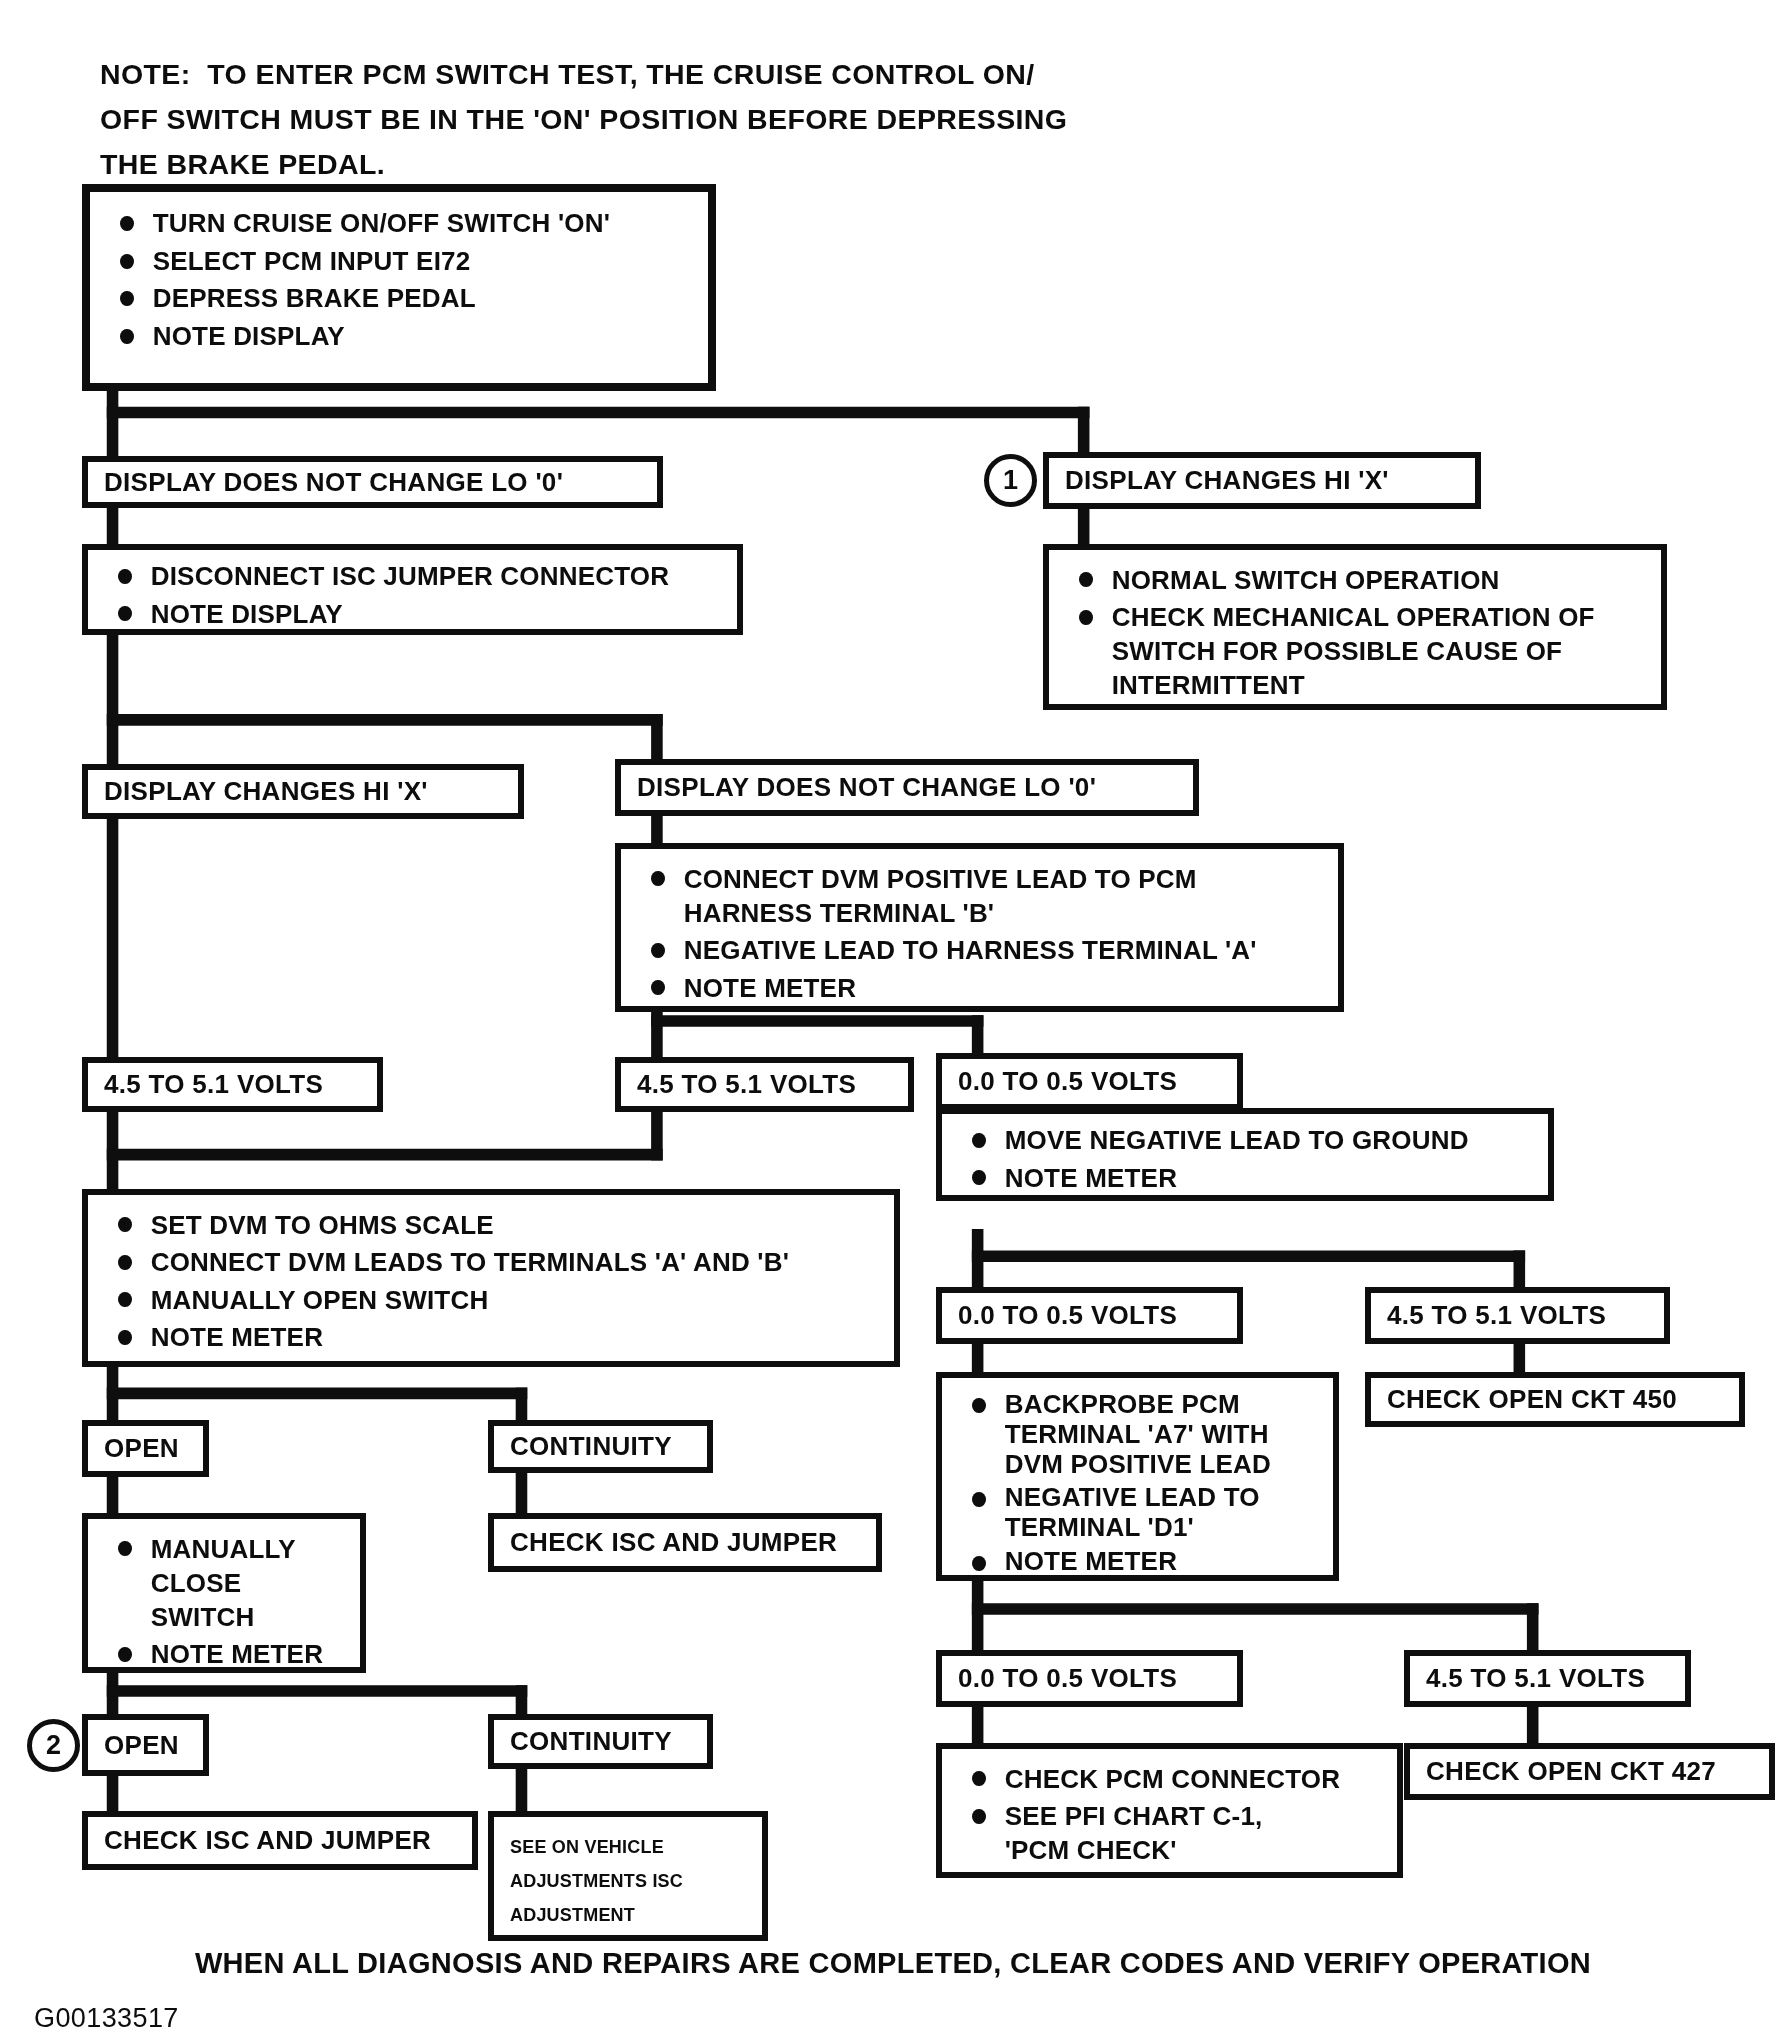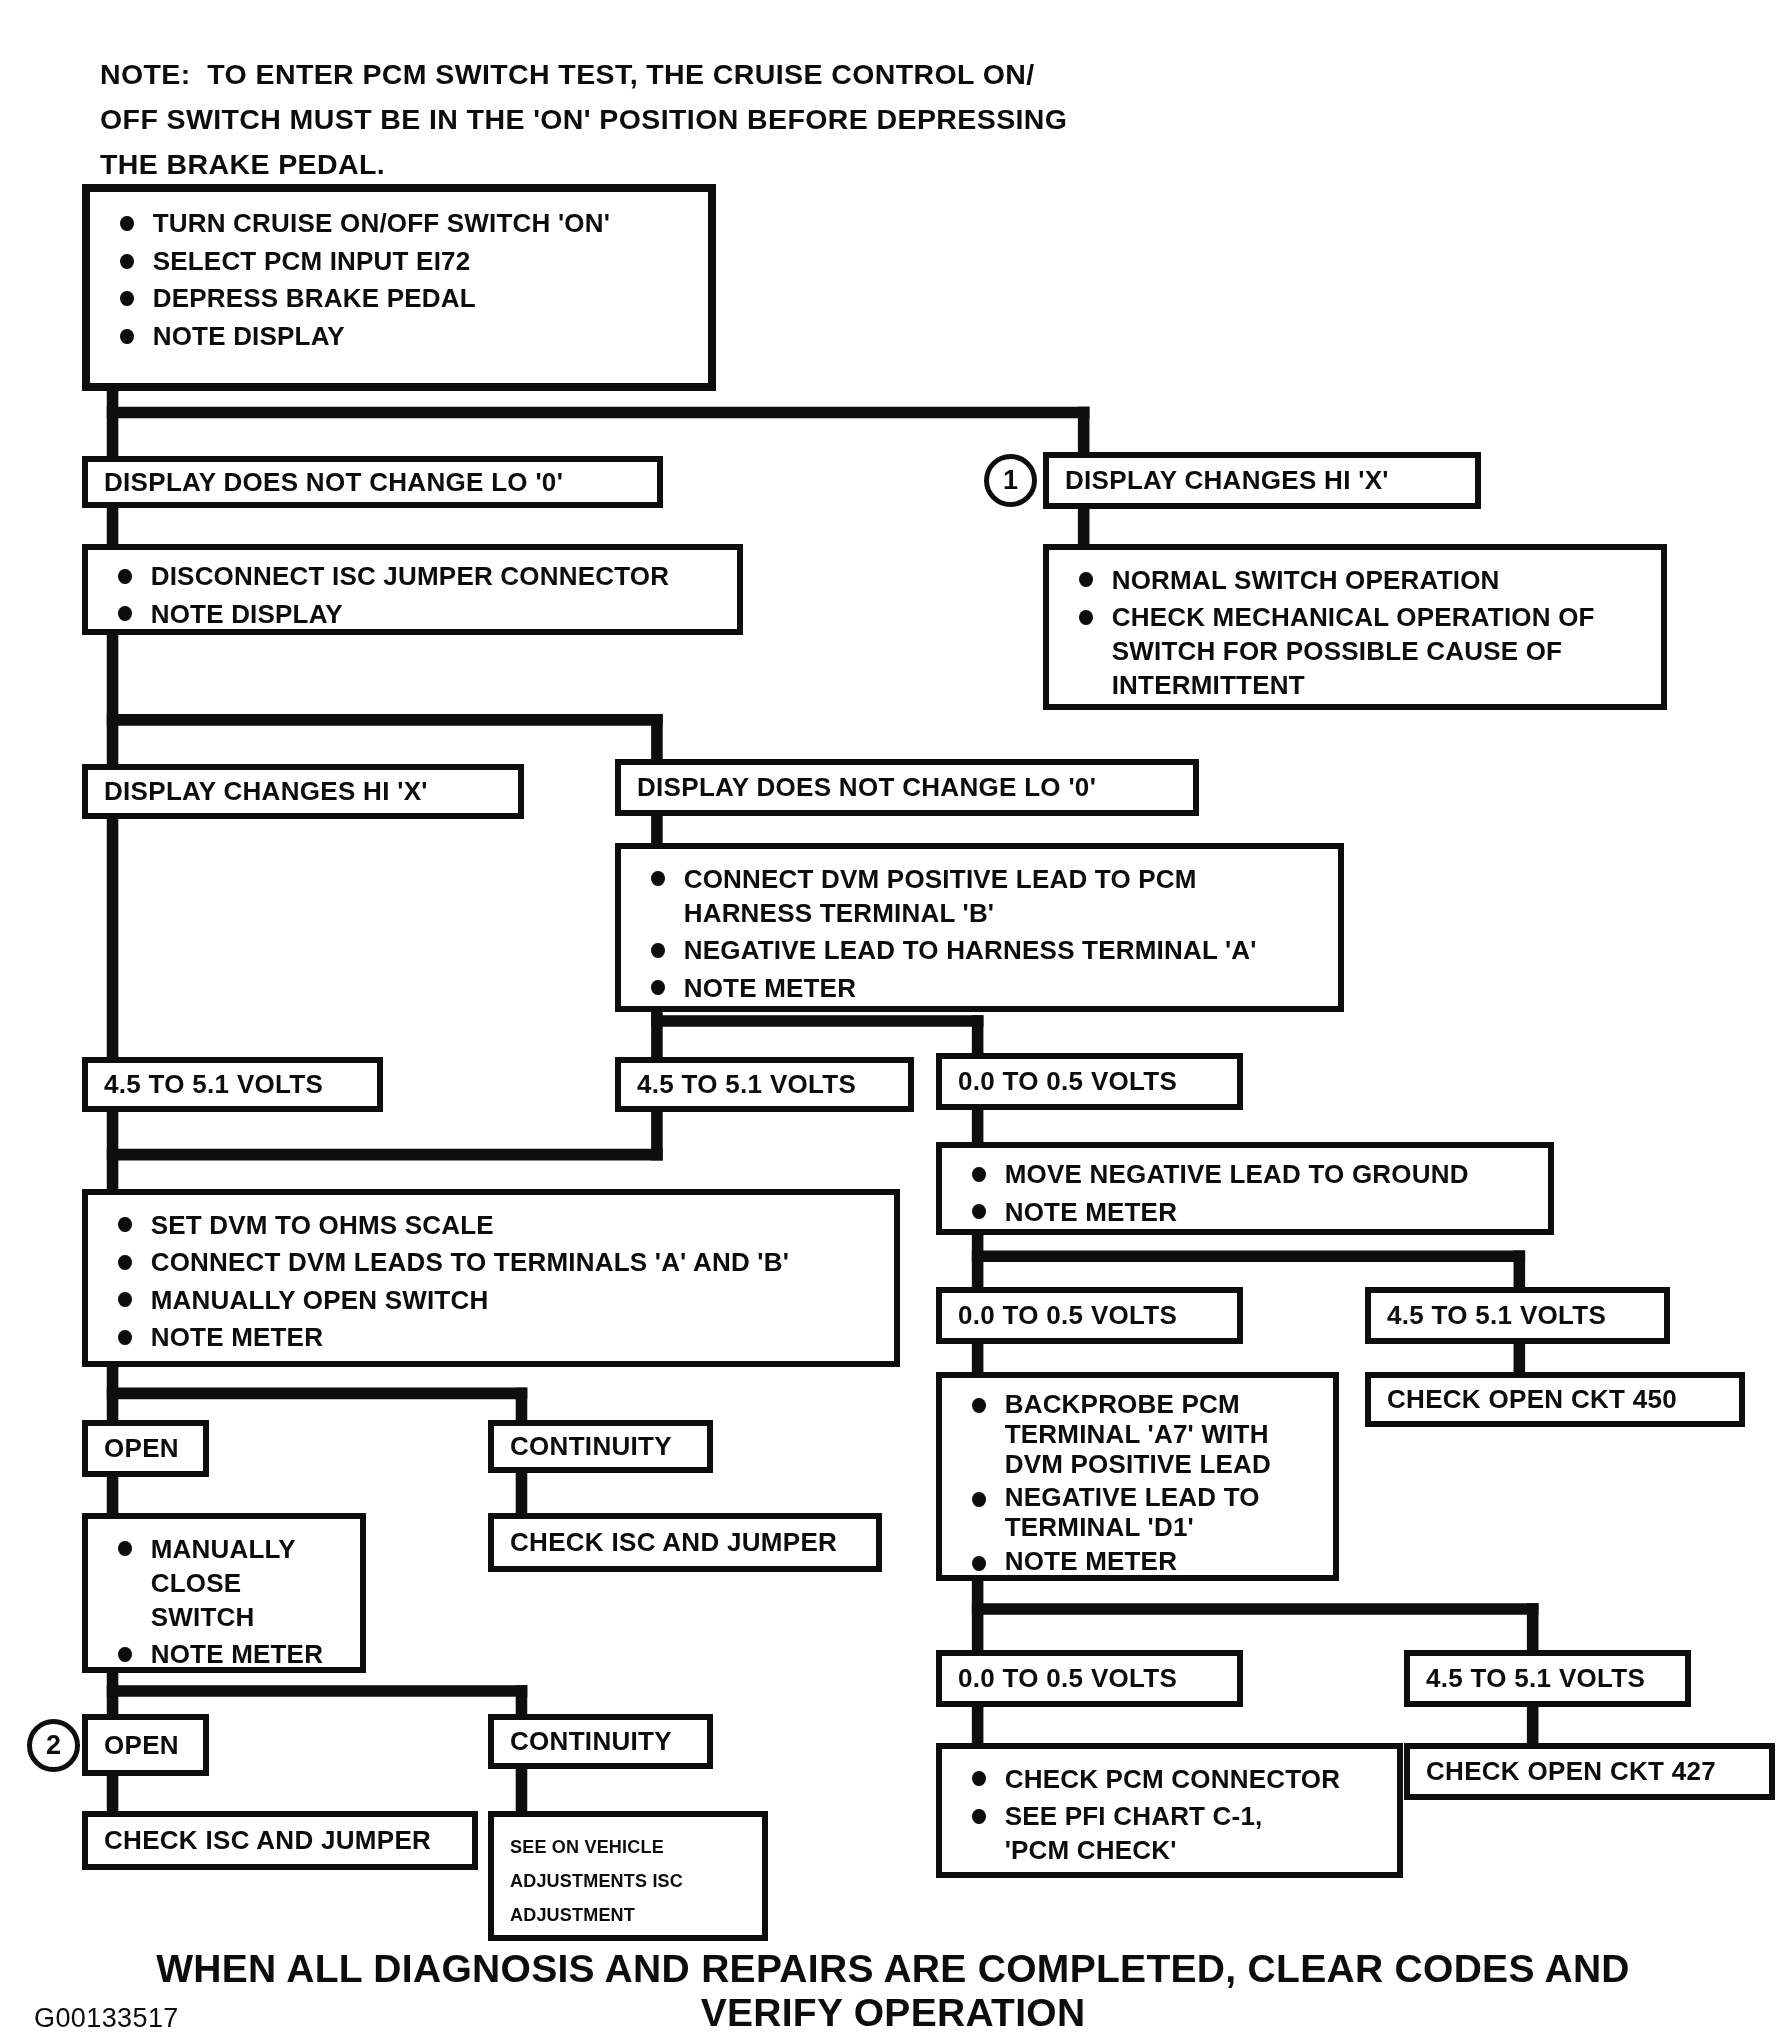--- a/index.html
+++ b/index.html
@@ -14,21 +14,21 @@
          font-size:26px;font-weight:700;letter-spacing:0.2px;line-height:34px;}
   .brow{display:flex;align-items:flex-start;}
   .dot{flex:0 0 auto;width:13.4px;height:15px;border-radius:50%;background:#0d0d0d;margin:9.8px 0 0 5.3px;}
   .btxt{margin-left:19px;}
   .callout{position:absolute;z-index:3;width:53px;height:53px;border:5.3px solid #0e0e0e;border-radius:50%;
            background:#fff;display:flex;align-items:center;justify-content:center;
            font-size:27px;font-weight:700;box-sizing:border-box;}
   .note{position:absolute;left:100px;top:52px;z-index:2;font-size:28.5px;font-weight:700;
         letter-spacing:0.4px;line-height:45px;}
   .footer{position:absolute;left:134px;top:1947px;width:1518px;z-index:2;text-align:center;
-          font-size:39px;font-weight:700;letter-spacing:0.3px;}
+          font-size:29px;font-weight:700;letter-spacing:0.3px;}
   .gcode{position:absolute;left:34px;top:2003px;z-index:2;font-size:27px;font-weight:400;letter-spacing:0.4px;}
 </style>
 </head>
 <body>
 
 <div class="page">
 
   <svg class="wires" width="1786" height="2042" viewBox="0 0 2004 2292">
     <g stroke="#0e0e0e" stroke-width="13" stroke-linecap="square">
       <line x1="126" y1="437" x2="126" y2="2036"></line>
@@ -146,21 +146,21 @@
   <div class="box lbl" style="left:82px;top:1057px;width:301px;height:55px;">
     <span>4.5 TO 5.1 VOLTS</span>
   </div>
   <div class="box lbl" style="left:615px;top:1057px;width:299px;height:55px;">
     <span>4.5 TO 5.1 VOLTS</span>
   </div>
   <div class="box lbl" style="left:936px;top:1053px;width:307px;height:57px;">
     <span>0.0 TO 0.5 VOLTS</span>
   </div>
 
-  <div class="box blist" style="left:936px;top:1142px;width:618px;height:93px;padding-top:9px;">
+  <div class="box blist" style="left:936px;top:1108px;width:618px;height:93px;padding-top:9px;">
     <div class="brow">
         <span class="dot"></span>
         <span class="btxt">MOVE NEGATIVE LEAD TO GROUND</span>
       </div>
     <div class="brow">
         <span class="dot"></span>
         <span class="btxt">NOTE METER</span>
       </div>
   </div>
 

